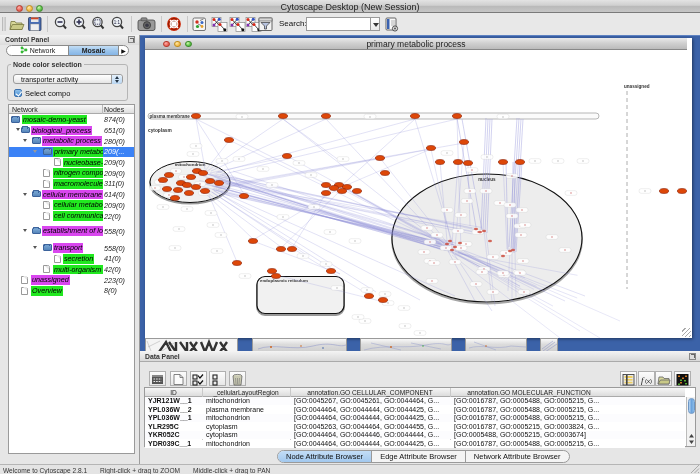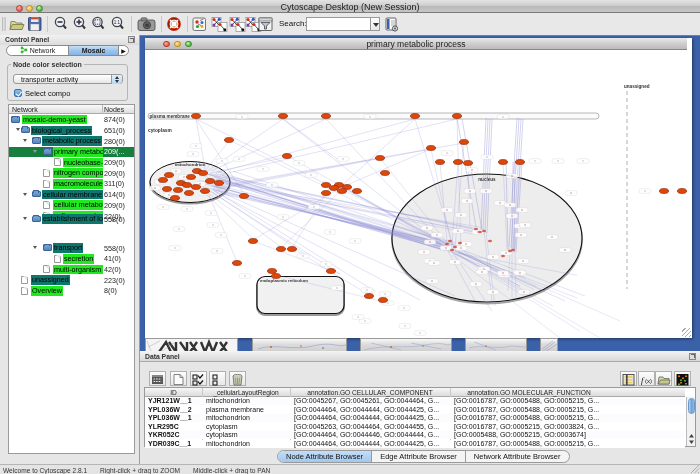--- a/index.html
+++ b/index.html
@@ -41,31 +41,31 @@
   background:linear-gradient(#8ec0ea,#4a8fd4); border:1px solid #3a70ad; }
 #checkbox:after { content:""; position:absolute; left:2px; top:0.3px; width:2.8px; height:4.6px;
   border:solid #fff; border-width:0 1.5px 1.5px 0; transform:rotate(38deg); }
 #checkrow span { position:absolute; left:11px; top:0.5px; font-size:7.5px; color:#111; white-space:nowrap; }
 #treebox { position:absolute; left:8px; top:69px; width:127px; height:350px; background:#fff; border:1px solid #9a9a9a; }
 #treehead { position:absolute; left:0; top:0; width:125px; height:9px;
   background:linear-gradient(#fafafa,#dedede); border-bottom:1px solid #aaa; font-size:7px; color:#222; }
 #treehead .h1 { position:absolute; left:3px; top:0.5px; }
 #treehead .h2 { position:absolute; left:95px; top:0.5px; }
 #treehead .div { position:absolute; left:93px; top:0; width:1px; height:9px; background:#bbb; }
-.trow { position:absolute; left:0; width:125px; height:10.7px; font-size:7.2px; white-space:nowrap; overflow:hidden; }
+.trow { position:absolute; left:0; width:125px; height:10.7px; font-size:7.2px; white-space:nowrap; overflow:hidden;font-style:italic; }
 
 .trow .hl { position:absolute; top:0.4px; height:9.6px; line-height:9.6px; padding:0 1px; color:#000; }
 .trow .num { position:absolute; left:95px; top:0.8px; color:#222; }
-.g { background:#21e81f; } .r { background:#0f766e; }
+.g { background:#21e81f; } .r { background:#d946ef; }
 .arr { position:absolute; top:3.2px; width:0; height:0; border:2.6px solid transparent; border-top:3.6px solid #555; }
 .fold { position:absolute; top:1.6px; width:8.5px; height:6.5px; background:linear-gradient(#7aa7d4,#5585ba); border:0.5px solid #3c639c; border-radius:1px; }
 .fold:before { content:""; position:absolute; left:0px; top:-1.6px; width:4px; height:1.4px; background:#6f9fcd; border:0.5px solid #3c639c; border-bottom:none; border-radius:1px 1px 0 0; }
 .file { position:absolute; top:1px; width:6.5px; height:8px; background:#fff; border:0.6px solid #999; border-radius:0 2.5px 0 0; }
 .file:before { content:""; position:absolute; right:-0.6px; top:-0.6px; border:2px solid transparent; border-top:2px solid #e6e6e6; border-right:2px solid #e6e6e6; }
-.selrow { background:#15803d; }
+.selrow { background:#3b82f6; }
 .selrow .num { color:#fff; }
 #desktop { left:140px; top:35px; width:560px; height:316px; background:#3b62a8; border-top:1px solid #5f83c2; }
 #netwin { position:absolute; left:5px; top:2px; width:547px; height:300px; background:#fff;
   box-shadow:1px 1px 3px rgba(0,0,0,0.45); }
 #nw-title { position:absolute; left:0; top:0; width:542px; height:12px;
   background:linear-gradient(#e9e9e9,#cfcfcf 50%,#bbb); border-bottom:1px solid #888; }
 #nw-title .tl { top:2.5px; width:6.5px; height:6.5px; }
 #nw-title .t1 { left:18px; background:radial-gradient(circle at 35% 30%, #ffb0a8, #ec6a5e 55%, #d5442f); border:0.5px solid #b33b2e;}
 #nw-title .t2 { left:29px; background:radial-gradient(circle at 35% 30%, #ffe9a8, #f5bf4f 55%, #dd9f33); border:0.5px solid #bf8e22;}
 #nw-title .t3 { left:40px; background:radial-gradient(circle at 35% 30%, #d2f8b0, #61c64c 55%, #3f9e2e); border:0.5px solid #3d8b2c;}
@@ -264,21 +264,21 @@
       <div class="trow" style="top:95.1px">
         <span class="file" style="left:34px"></span>
         <span class="hl g" style="left:44px;max-width:50px;overflow:hidden">cellular metabo</span>
         <span class="num">209(0)</span>
       </div>
       <div class="trow" style="top:105.8px">
         <span class="file" style="left:34px"></span>
         <span class="hl g" style="left:44px;max-width:50px;overflow:hidden">cell communicat</span>
         <span class="num">22(0)</span>
       </div>
-      <div class="trow" style="top:109px">
+      <div class="trow" style="top:121px">
         <span class="arr" style="left:14px;border-top-color:#555"></span>
         <span class="fold" style="left:23px"></span>
         <span class="hl r" style="left:33px;max-width:61px;overflow:hidden">establishment of lo</span>
         <span class="num">558(0)</span>
       </div>
       <div class="trow" style="top:137.9px">
         <span class="arr" style="left:24px;border-top-color:#555"></span>
         <span class="fold" style="left:34px"></span>
         <span class="hl r" style="left:44px;max-width:50px;overflow:hidden">transport</span>
         <span class="num">558(0)</span>

